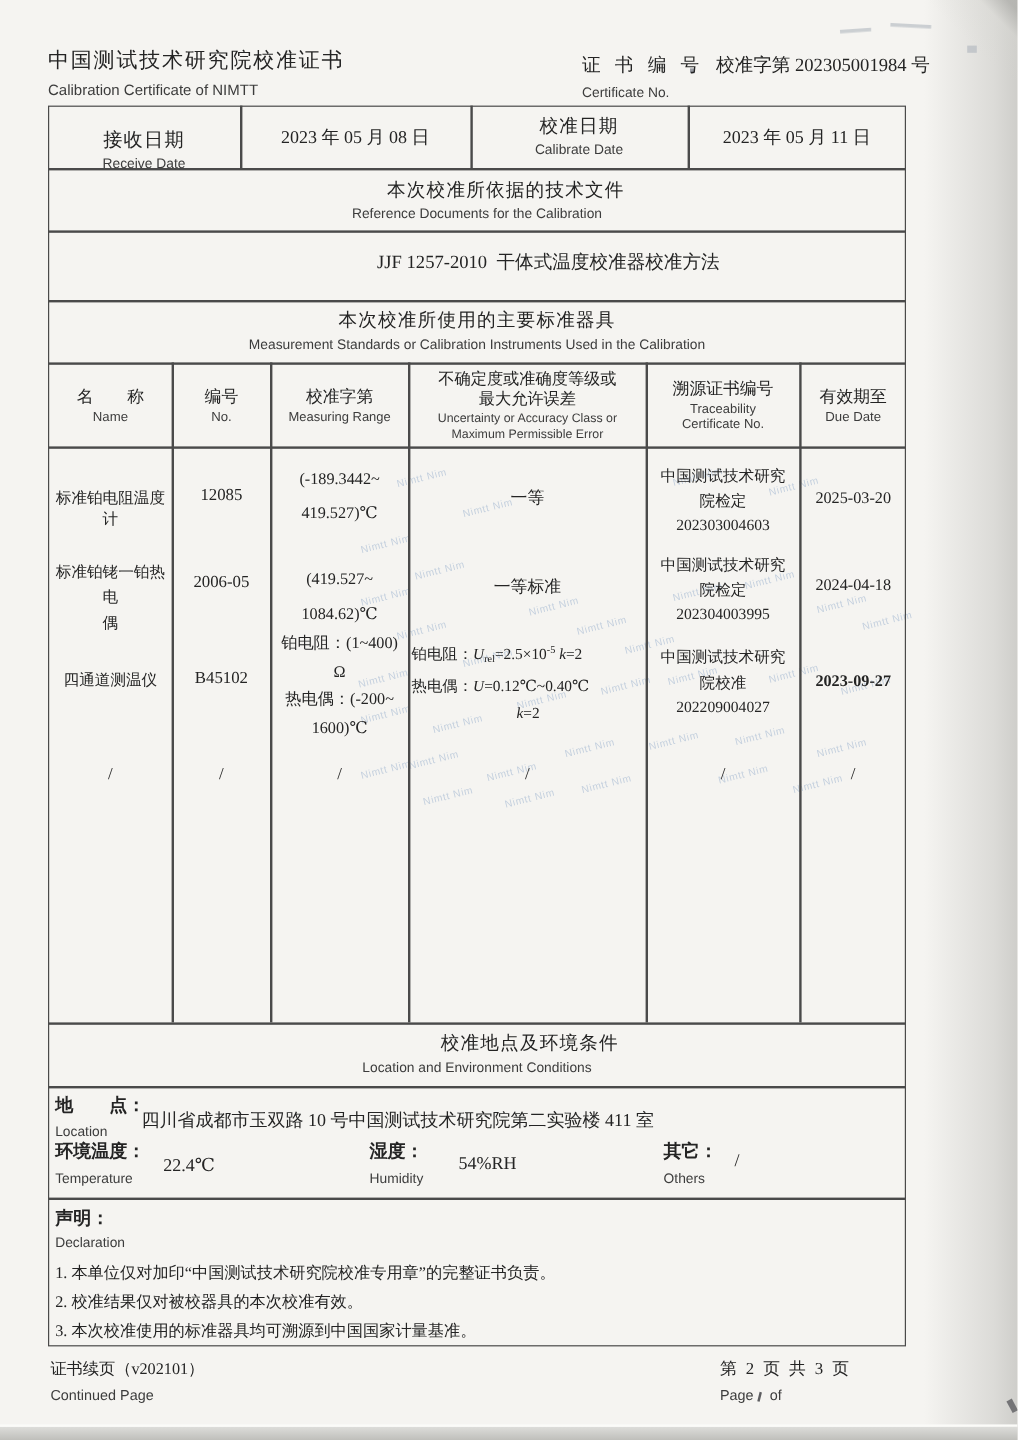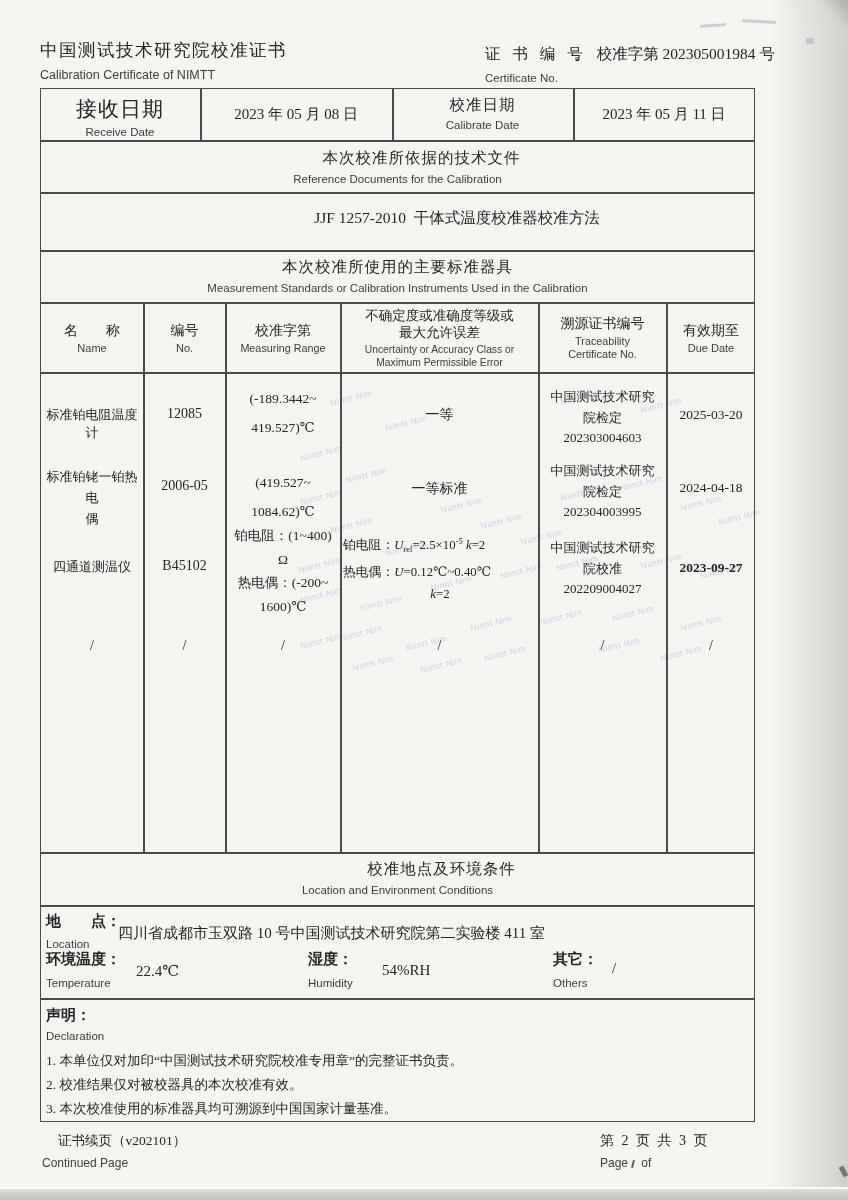--- a/index.html
+++ b/index.html
@@ -114,21 +114,21 @@
 <div class="vline" style="left:392px;top:88px;height:52px;"></div>
 <div class="vline" style="left:573px;top:88px;height:52px;"></div>
 
 <div class="vline" style="left:143px;top:302px;height:550px;"></div>
 <div class="vline" style="left:225px;top:302px;height:550px;"></div>
 <div class="vline" style="left:340px;top:302px;height:550px;"></div>
 <div class="vline" style="left:538px;top:302px;height:550px;"></div>
 <div class="vline" style="left:666px;top:302px;height:550px;"></div>
 
 <div class="abs ctr" style="left:40px;top:95px;width:160px;">
-  <div class="cn" style="font-size:21px;letter-spacing:1px;">接收日期</div>
+  <div class="cn" style="font-size:16px;letter-spacing:1px;margin-top:12px;">接收日期</div>
   <div class="en" style="font-size:11.5px;margin-top:3px;">Receive Date</div>
 </div>
 <div class="abs ctr cn" style="left:200px;top:105px;width:192px;font-size:15px;">2023 年 05 月 08 日</div>
 <div class="abs ctr" style="left:392px;top:95px;width:181px;">
   <div class="cn" style="font-size:15.5px;letter-spacing:1px;">校准日期</div>
   <div class="en" style="font-size:11.5px;margin-top:3px;">Calibrate Date</div>
 </div>
 <div class="abs ctr cn" style="left:573px;top:105px;width:182px;font-size:15px;">2023 年 05 月 11 日</div>
 
 <div class="abs ctr cn" style="left:40px;top:148px;width:715px;font-size:15.5px;letter-spacing:1px;padding-left:24px;">本次校准所依据的技术文件</div>
@@ -227,16 +227,16 @@
 <div class="abs cn" style="left:553px;top:950px;font-size:15px;font-weight:bold;">其它：</div>
 <div class="abs en" style="left:553px;top:977px;font-size:11.5px;">Others</div>
 <div class="abs cn" style="left:612px;top:960px;font-size:15px;">/</div>
 
 <div class="abs cn" style="left:46px;top:1006px;font-size:15px;font-weight:bold;">声明：</div>
 <div class="abs en" style="left:46px;top:1030px;font-size:11.5px;">Declaration</div>
 <div class="abs cn" style="left:46px;top:1052px;width:680px;font-size:13.5px;">1. 本单位仅对加印“中国测试技术研究院校准专用章”的完整证书负责。</div>
 <div class="abs cn" style="left:46px;top:1076px;width:680px;font-size:13.5px;">2. 校准结果仅对被校器具的本次校准有效。</div>
 <div class="abs cn" style="left:46px;top:1100px;width:680px;font-size:13.5px;">3. 本次校准使用的标准器具均可溯源到中国国家计量基准。</div>
 
-<div class="abs cn" style="left:58px;top:1132px;font-size:13.5px;">证书续页（v202101）</div>
+<div class="abs cn" style="left:42px;top:1132px;font-size:13.5px;">证书续页（v202101）</div>
 <div class="abs en" style="left:42px;top:1156px;font-size:12px;">Continued Page</div>
 <div class="abs cn" style="left:600px;top:1132px;font-size:14px;letter-spacing:2px;">第 2 页 共 3 页</div>
 <div class="abs en pre" style="left:600px;top:1156px;font-size:12px;">Page    of</div>
 
 </body></html>

